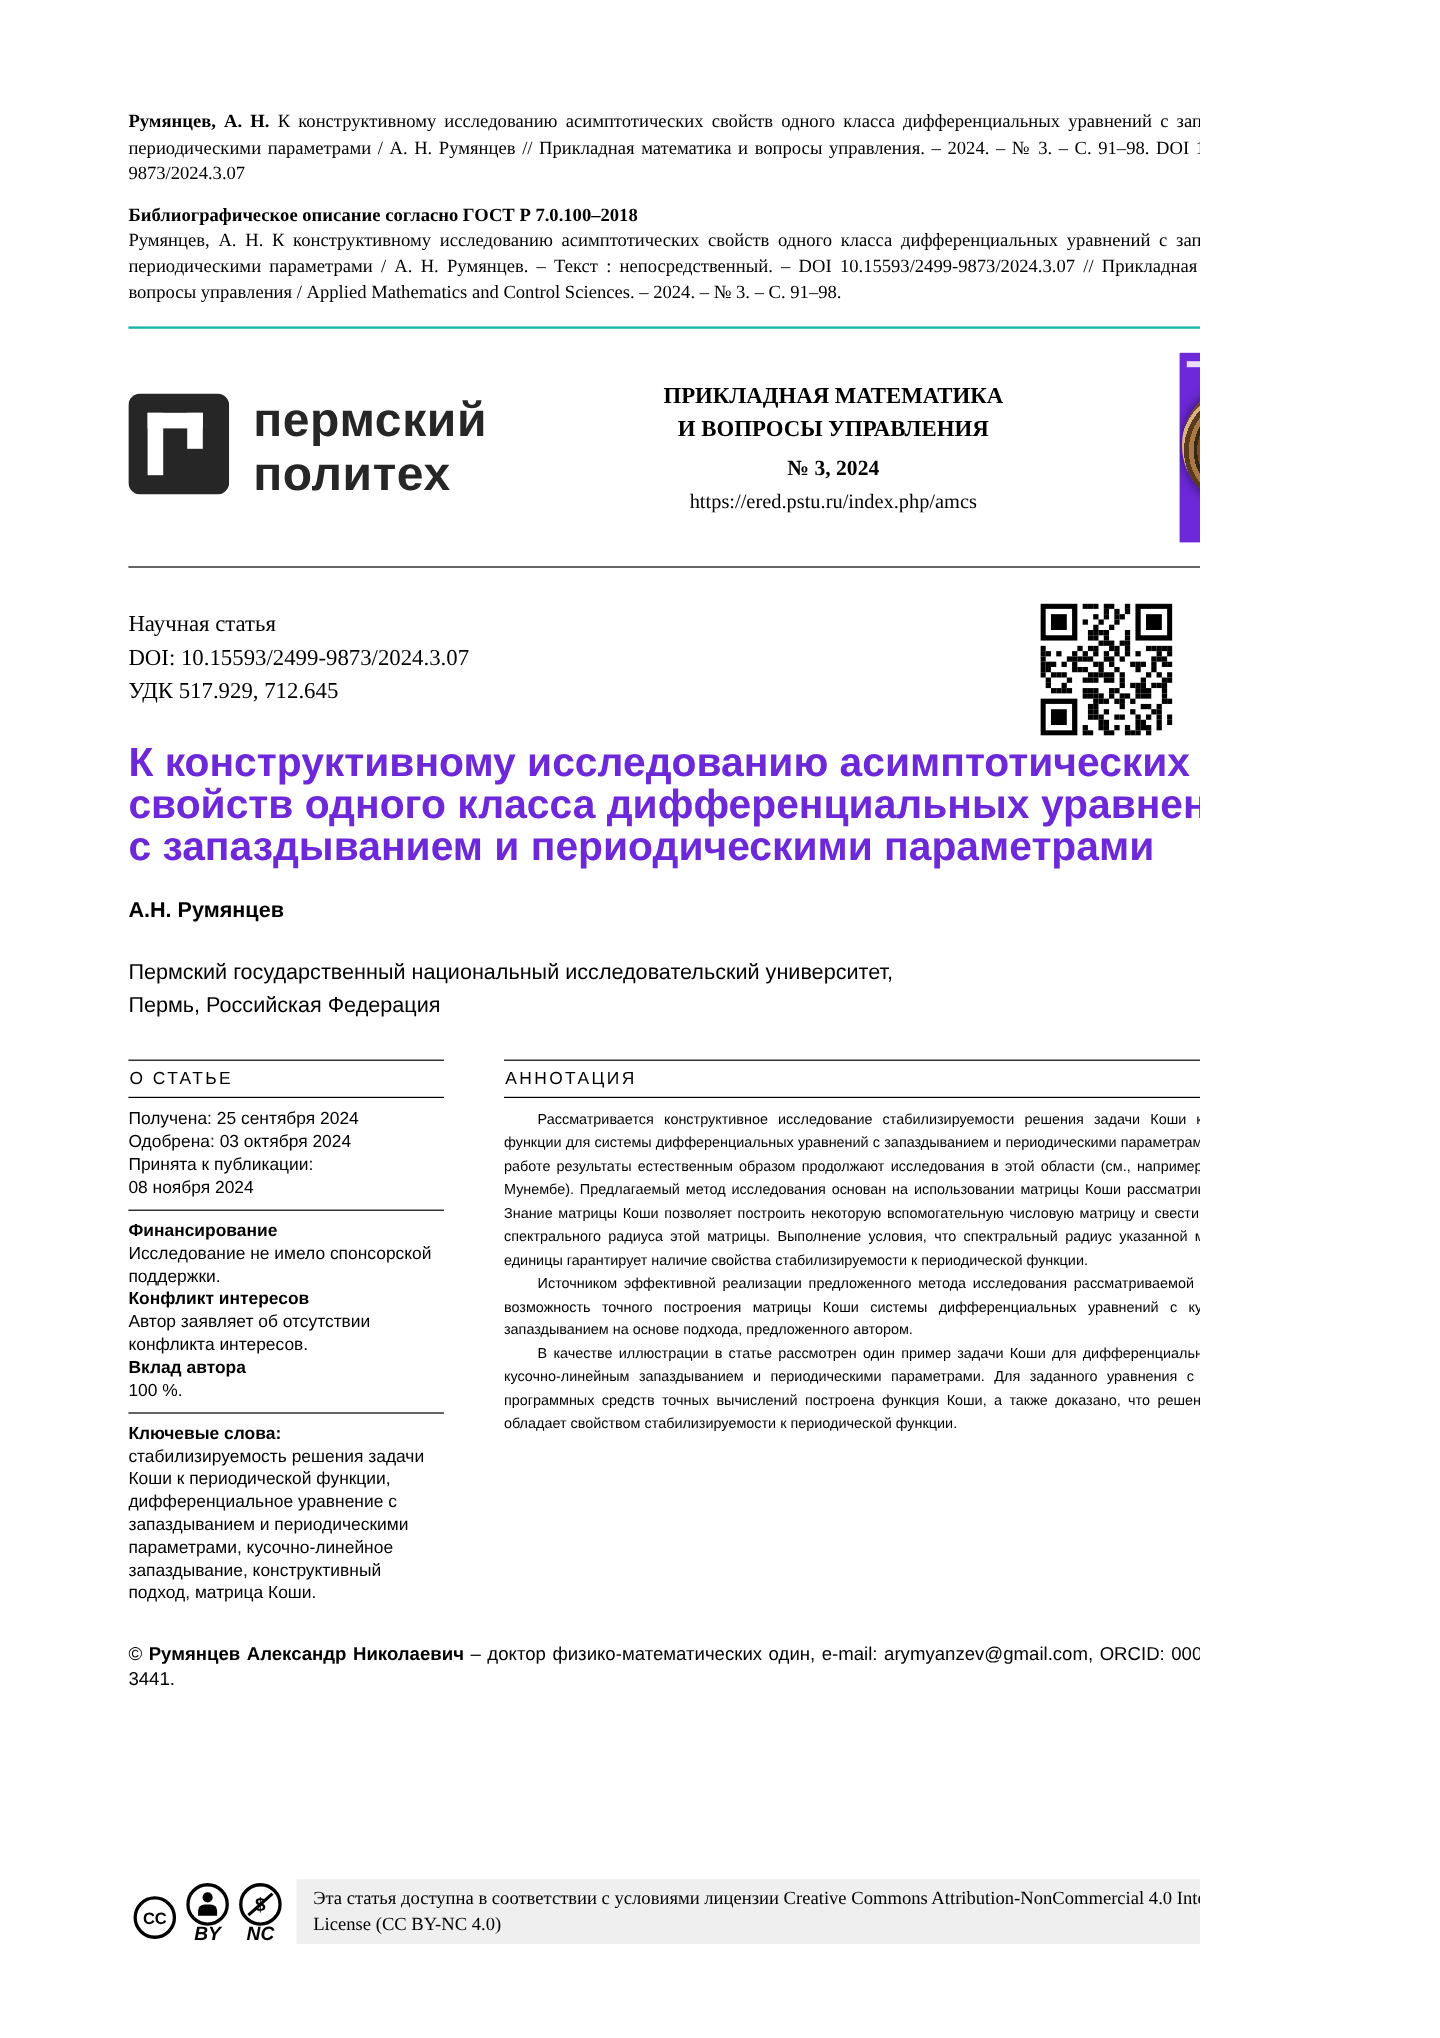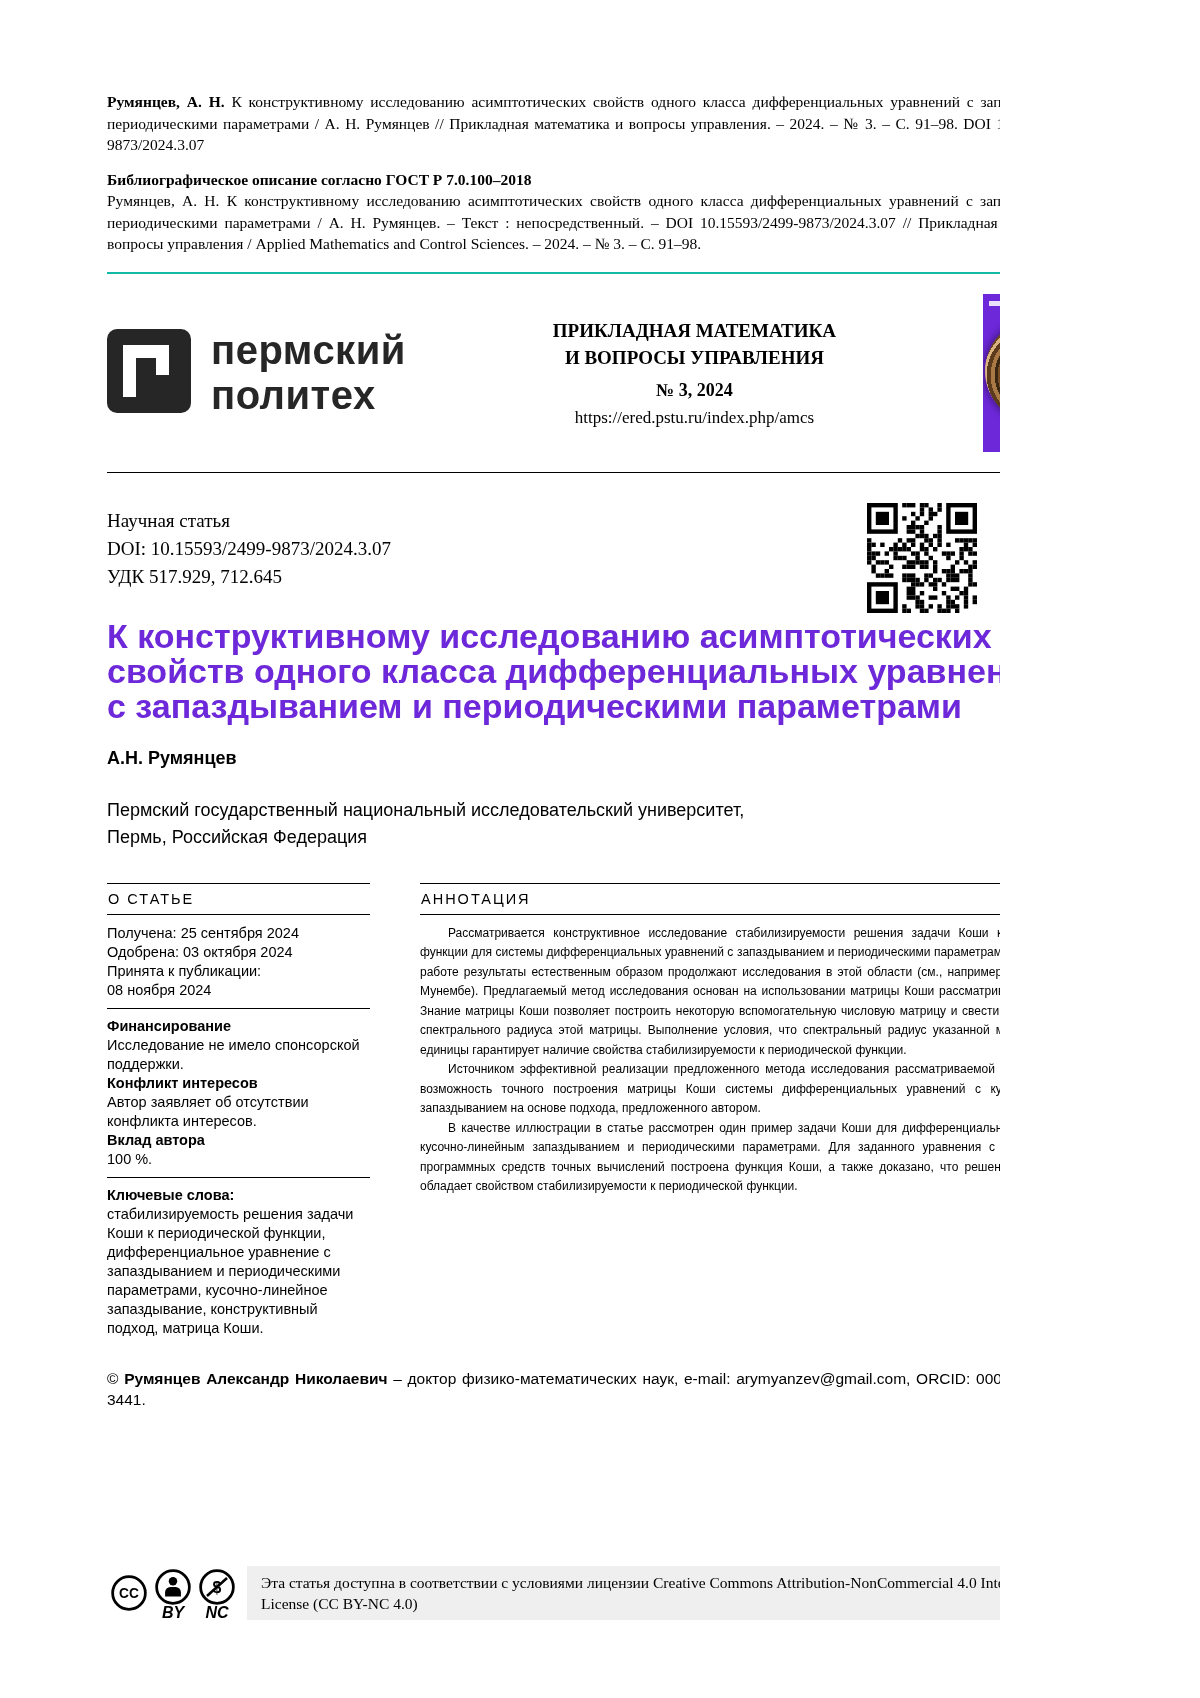--- a/index.html
+++ b/index.html
@@ -76,21 +76,21 @@
   .abstract p{ text-indent:28px; }
 
   
   .copyright{
     margin-top:30px; font-family:"Liberation Sans", sans-serif;
     font-size:15.5px; line-height:21px; text-align:justify;
   }
   .copyright b{ font-weight:700; }
 
   .license{ position:absolute; left:107px; top:1550px; width:988px; display:flex; align-items:center; gap:10px; }
-  .cc-badges{ display:flex; gap:4px; align-items:center; flex:none; padding-left:2px; }
+  .cc-badges{ display:flex; gap:4px; align-items:flex-end; flex:none; padding-left:2px; }
   .badge{ display:flex; flex-direction:column; align-items:center; width:40px; }
   .badge .lbl{ font-family:"Liberation Sans", sans-serif; font-weight:700; font-size:16px; line-height:11px; margin-top:1px;font-style:italic; }
   .license-box{
     flex:1; background:#efefef; padding:6px 14px;
     font-size:15.5px; line-height:21px;
   }
 </style>
 </head>
 <body>
 
@@ -387,21 +387,21 @@
       <div class="col-right">
         <div class="col-head">АННОТАЦИЯ</div>
         <div class="abstract">
           <p>Рассматривается конструктивное исследование стабилизируемости решения задачи Коши к периодической функции для системы дифференциальных уравнений с запаздыванием и периодическими параметрами. Полученные в работе результаты естественным образом продолжают исследования в этой области (см., например, работы Ж.С.П. Мунембе). Предлагаемый метод исследования основан на использовании матрицы Коши рассматриваемой системы. Знание матрицы Коши позволяет построить некоторую вспомогательную числовую матрицу и свести задачу к оценке спектрального радиуса этой матрицы. Выполнение условия, что спектральный радиус указанной матрицы меньше единицы гарантирует наличие свойства стабилизируемости к периодической функции.</p>
           <p>Источником эффективной реализации предложенного метода исследования рассматриваемой задачи является возможность точного построения матрицы Коши системы дифференциальных уравнений с кусочно-линейным запаздыванием на основе подхода, предложенного автором.</p>
           <p>В качестве иллюстрации в статье рассмотрен один пример задачи Коши для дифференциального уравнения с кусочно-линейным запаздыванием и периодическими параметрами. Для заданного уравнения с использованием программных средств точных вычислений построена функция Коши, а также доказано, что решение задачи Коши обладает свойством стабилизируемости к периодической функции.</p>
         </div>
       </div>
     </div>
 
-    <p class="copyright"><span>©</span> <b>Румянцев Александр Николаевич</b><span> – доктор физико-математических наук, e-mail: </span><span>arymyanzev@gmail.com</span><span>, ORCID: 0009-0001-2610-3441.</span></p>
+    <p class="copyright"><span>©</span> <b>Румянцев Александр Николаевич</b><span> – доктор физико-математических один, e-mail: </span><span>arymyanzev@gmail.com</span><span>, ORCID: 0009-0001-2610-3441.</span></p>
   </div>
 
   <div class="license">
     <div class="cc-badges">
       <div class="badge">
         <svg width="38" height="38" viewBox="0 0 36 36">
           <circle cx="18" cy="18" r="15.5" fill="none" stroke="#000" stroke-width="2.6"></circle>
           <text x="18" y="23" text-anchor="middle" font-size="13" font-weight="bold" font-family="Liberation Sans, sans-serif">CC</text>
         </svg>
         <span class="lbl"></span>

